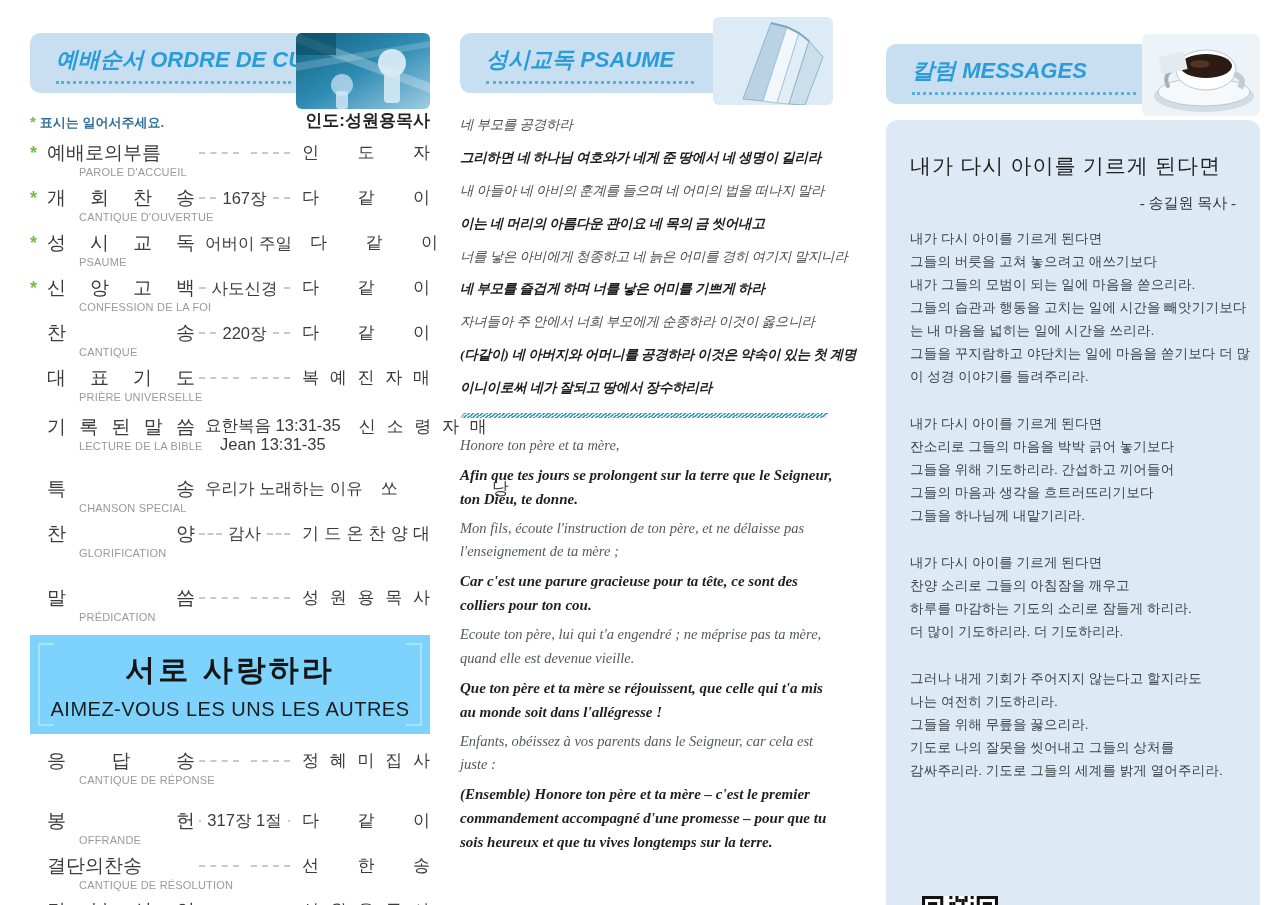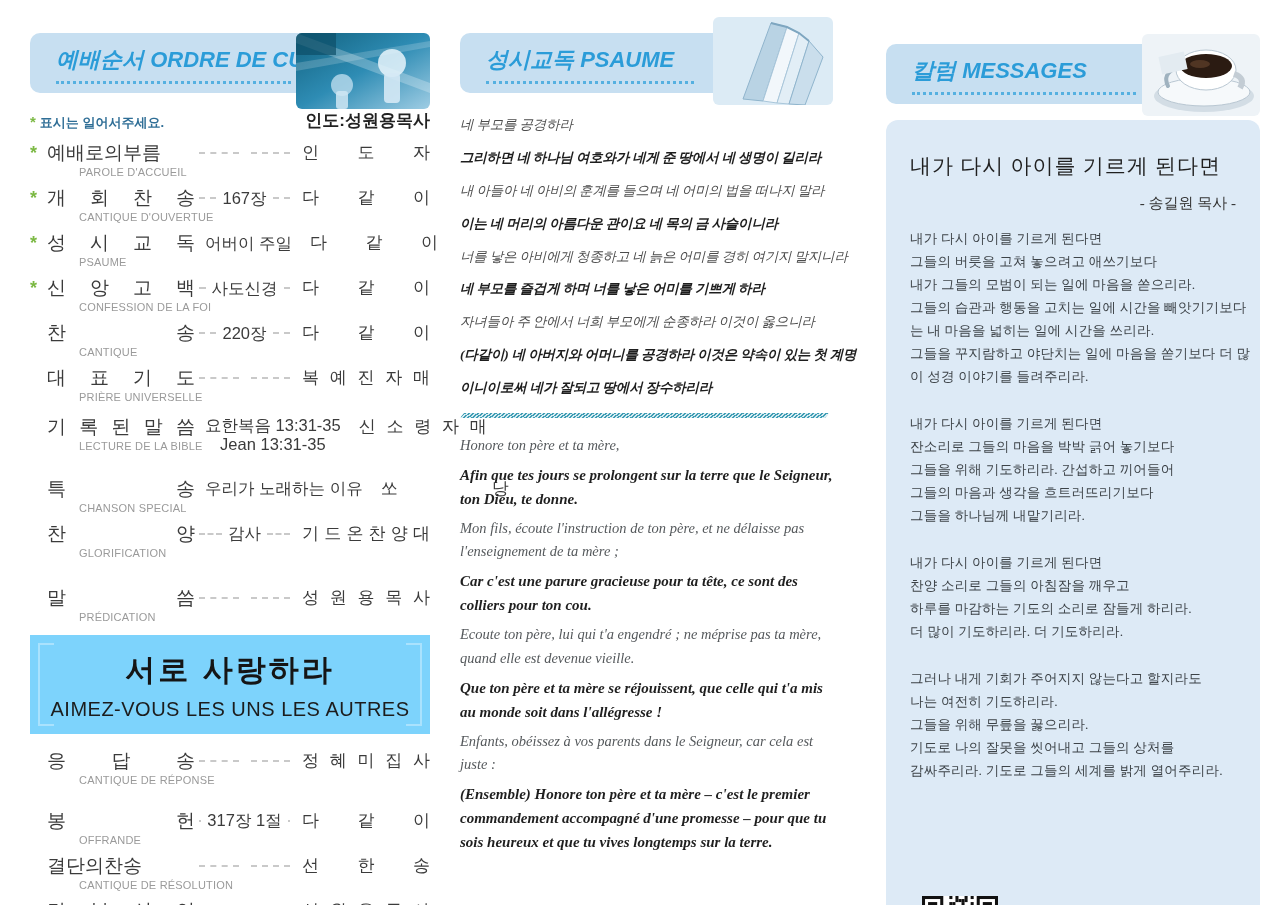--- a/index.html
+++ b/index.html
@@ -361,21 +361,21 @@
           <path d="M76 87 L96 24 L110 40 L92 88 Z" fill="#cadeec" stroke="#8fb4cc" stroke-width="1"></path>
           <path d="M58 6 L74 10 L86 16 L96 24" fill="none" stroke="#7ea6c0" stroke-width="2"></path>
         </svg>
       </div>
     </div>
 
     <div class="klines" id="klines">
         <p class="kline">네 부모를 공경하라</p>
         <p class="kline b">그리하면 네 하나님 여호와가 네게 준 땅에서 네 생명이 길리라</p>
         <p class="kline">내 아들아 네 아비의 훈계를 들으며 네 어미의 법을 떠나지 말라</p>
-        <p class="kline b">이는 네 머리의 아름다운 관이요 네 목의 금 사슬이니라</p>
+        <p class="kline b">이는 네 머리의 아름다운 관이요 네 목의 금 씻어내고</p>
         <p class="kline">너를 낳은 아비에게 청종하고 네 늙은 어미를 경히 여기지 말지니라</p>
         <p class="kline b">네 부모를 즐겁게 하며 너를 낳은 어미를 기쁘게 하라</p>
         <p class="kline">자녀들아 주 안에서 너희 부모에게 순종하라 이것이 옳으니라</p>
         <p class="kline b">(다같이) 네 아버지와 어머니를 공경하라 이것은 약속이 있는 첫 계명</p>
         <p class="kline b">이니이로써 네가 잘되고 땅에서 장수하리라</p>
       </div>
     <div class="hatch"></div>
     <div class="flines" id="flines">
         <p class="fline">Honore ton père et ta mère,</p>
         <p class="fline b">Afin que tes jours se prolongent sur la terre que le  Seigneur, ton Dieu, te donne.</p>

